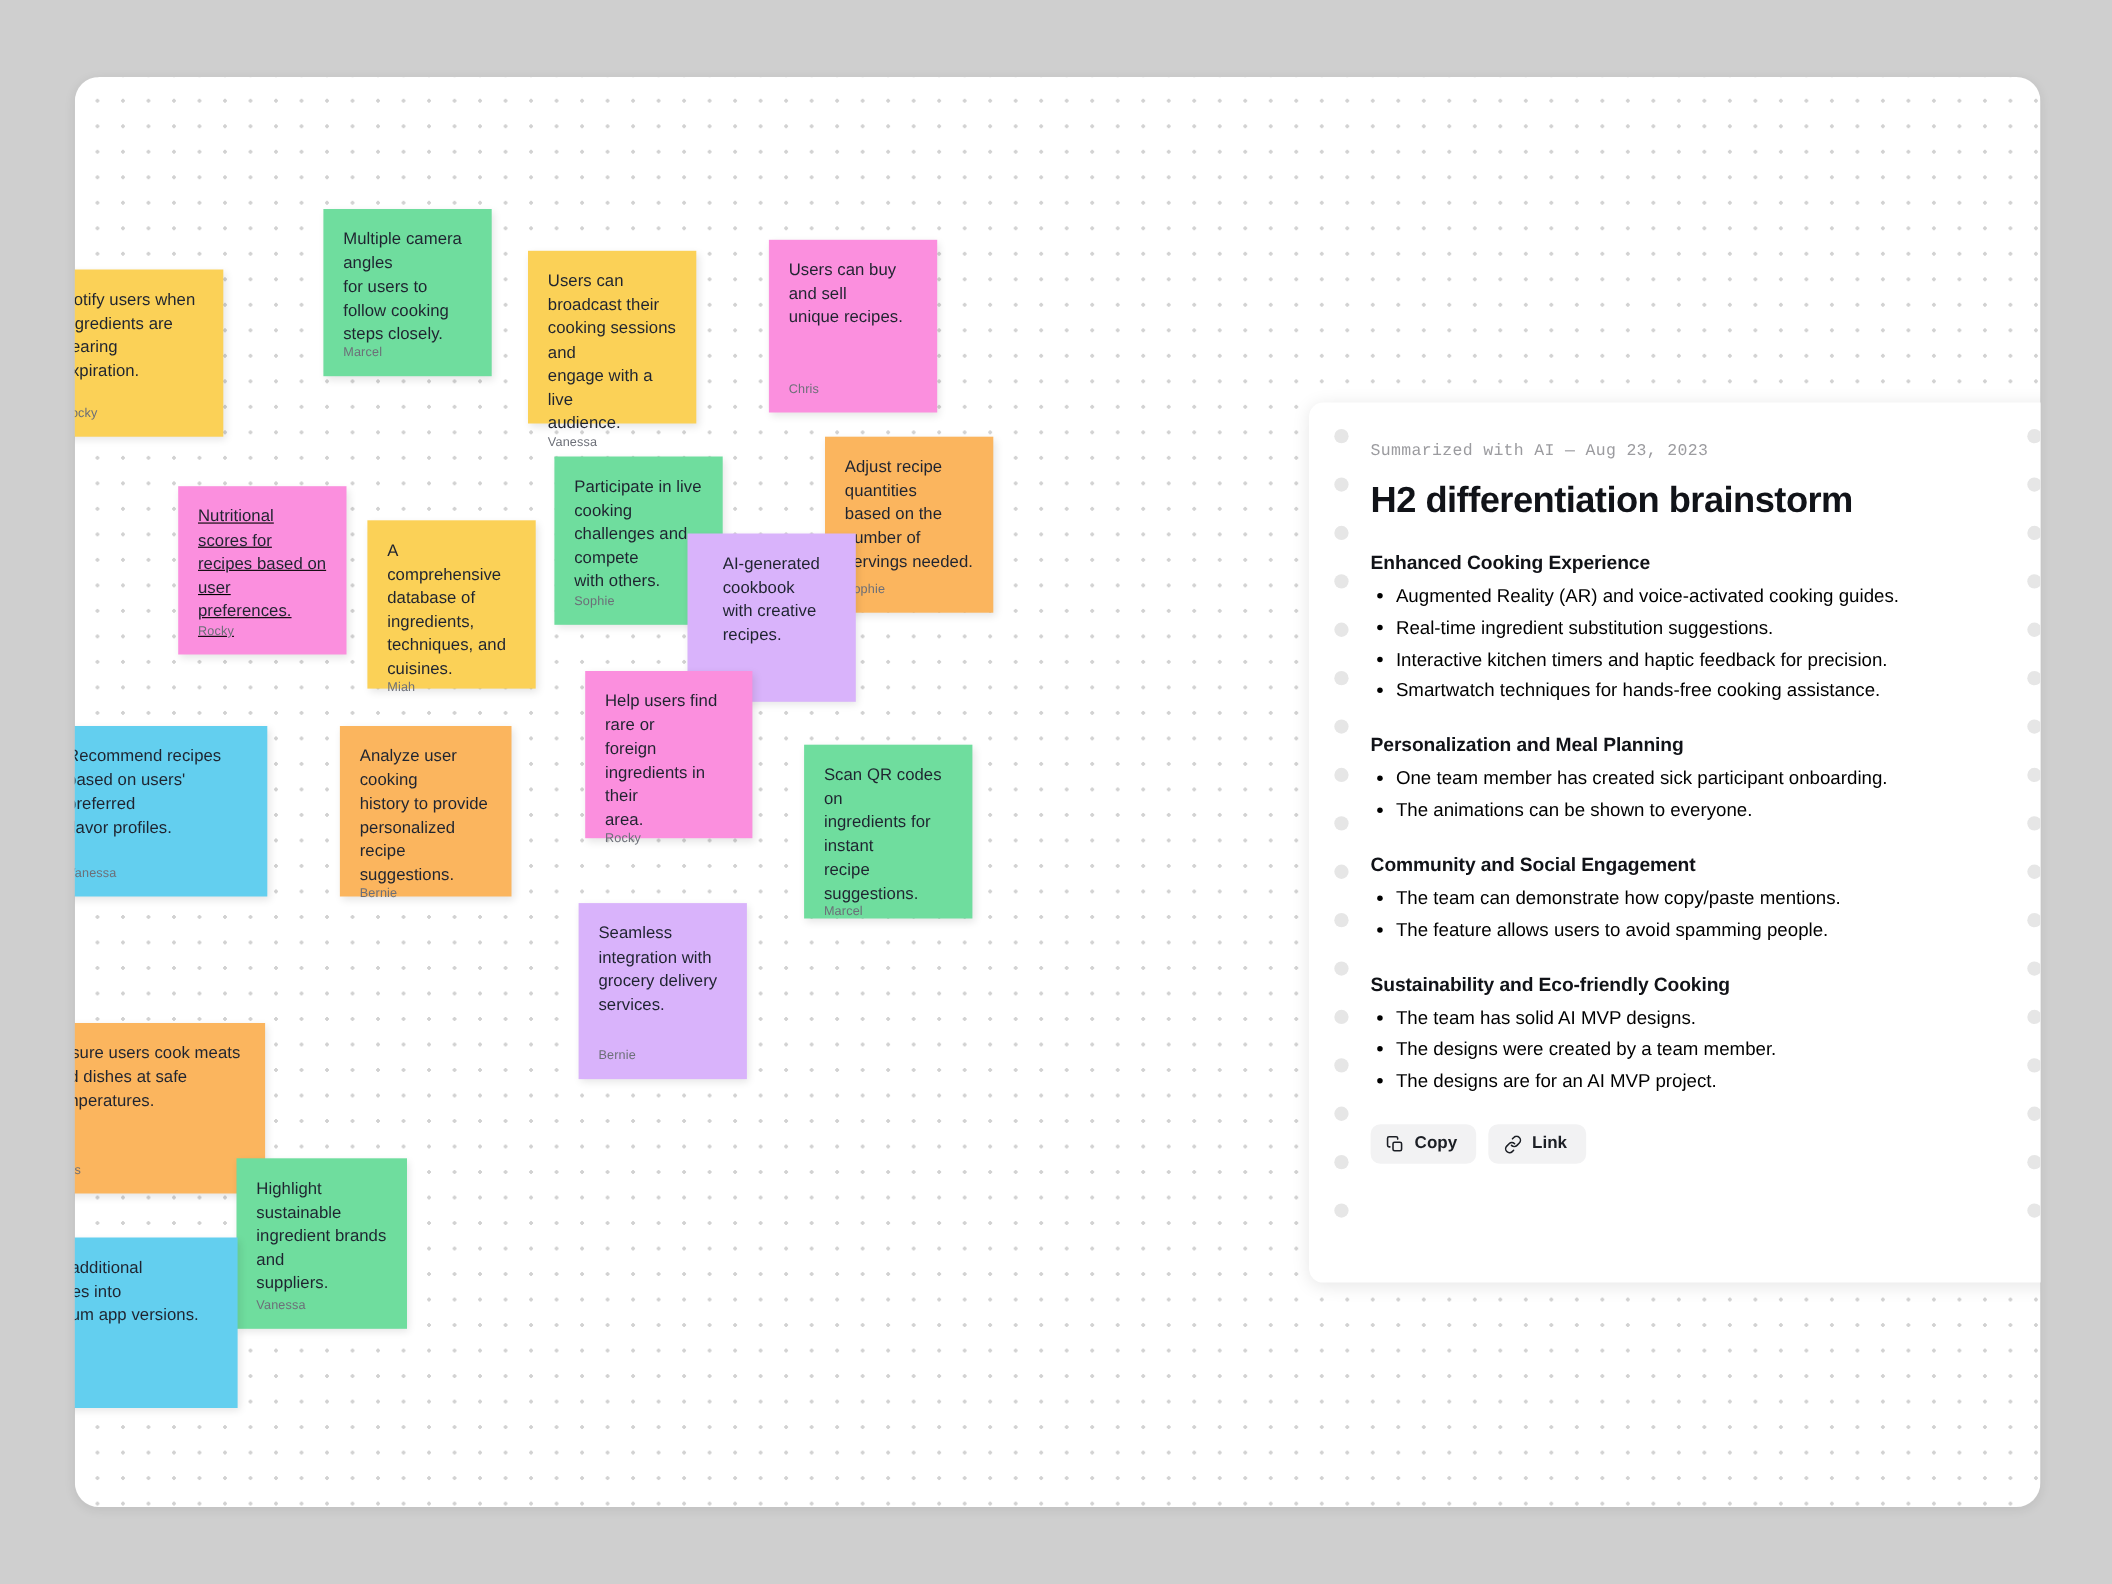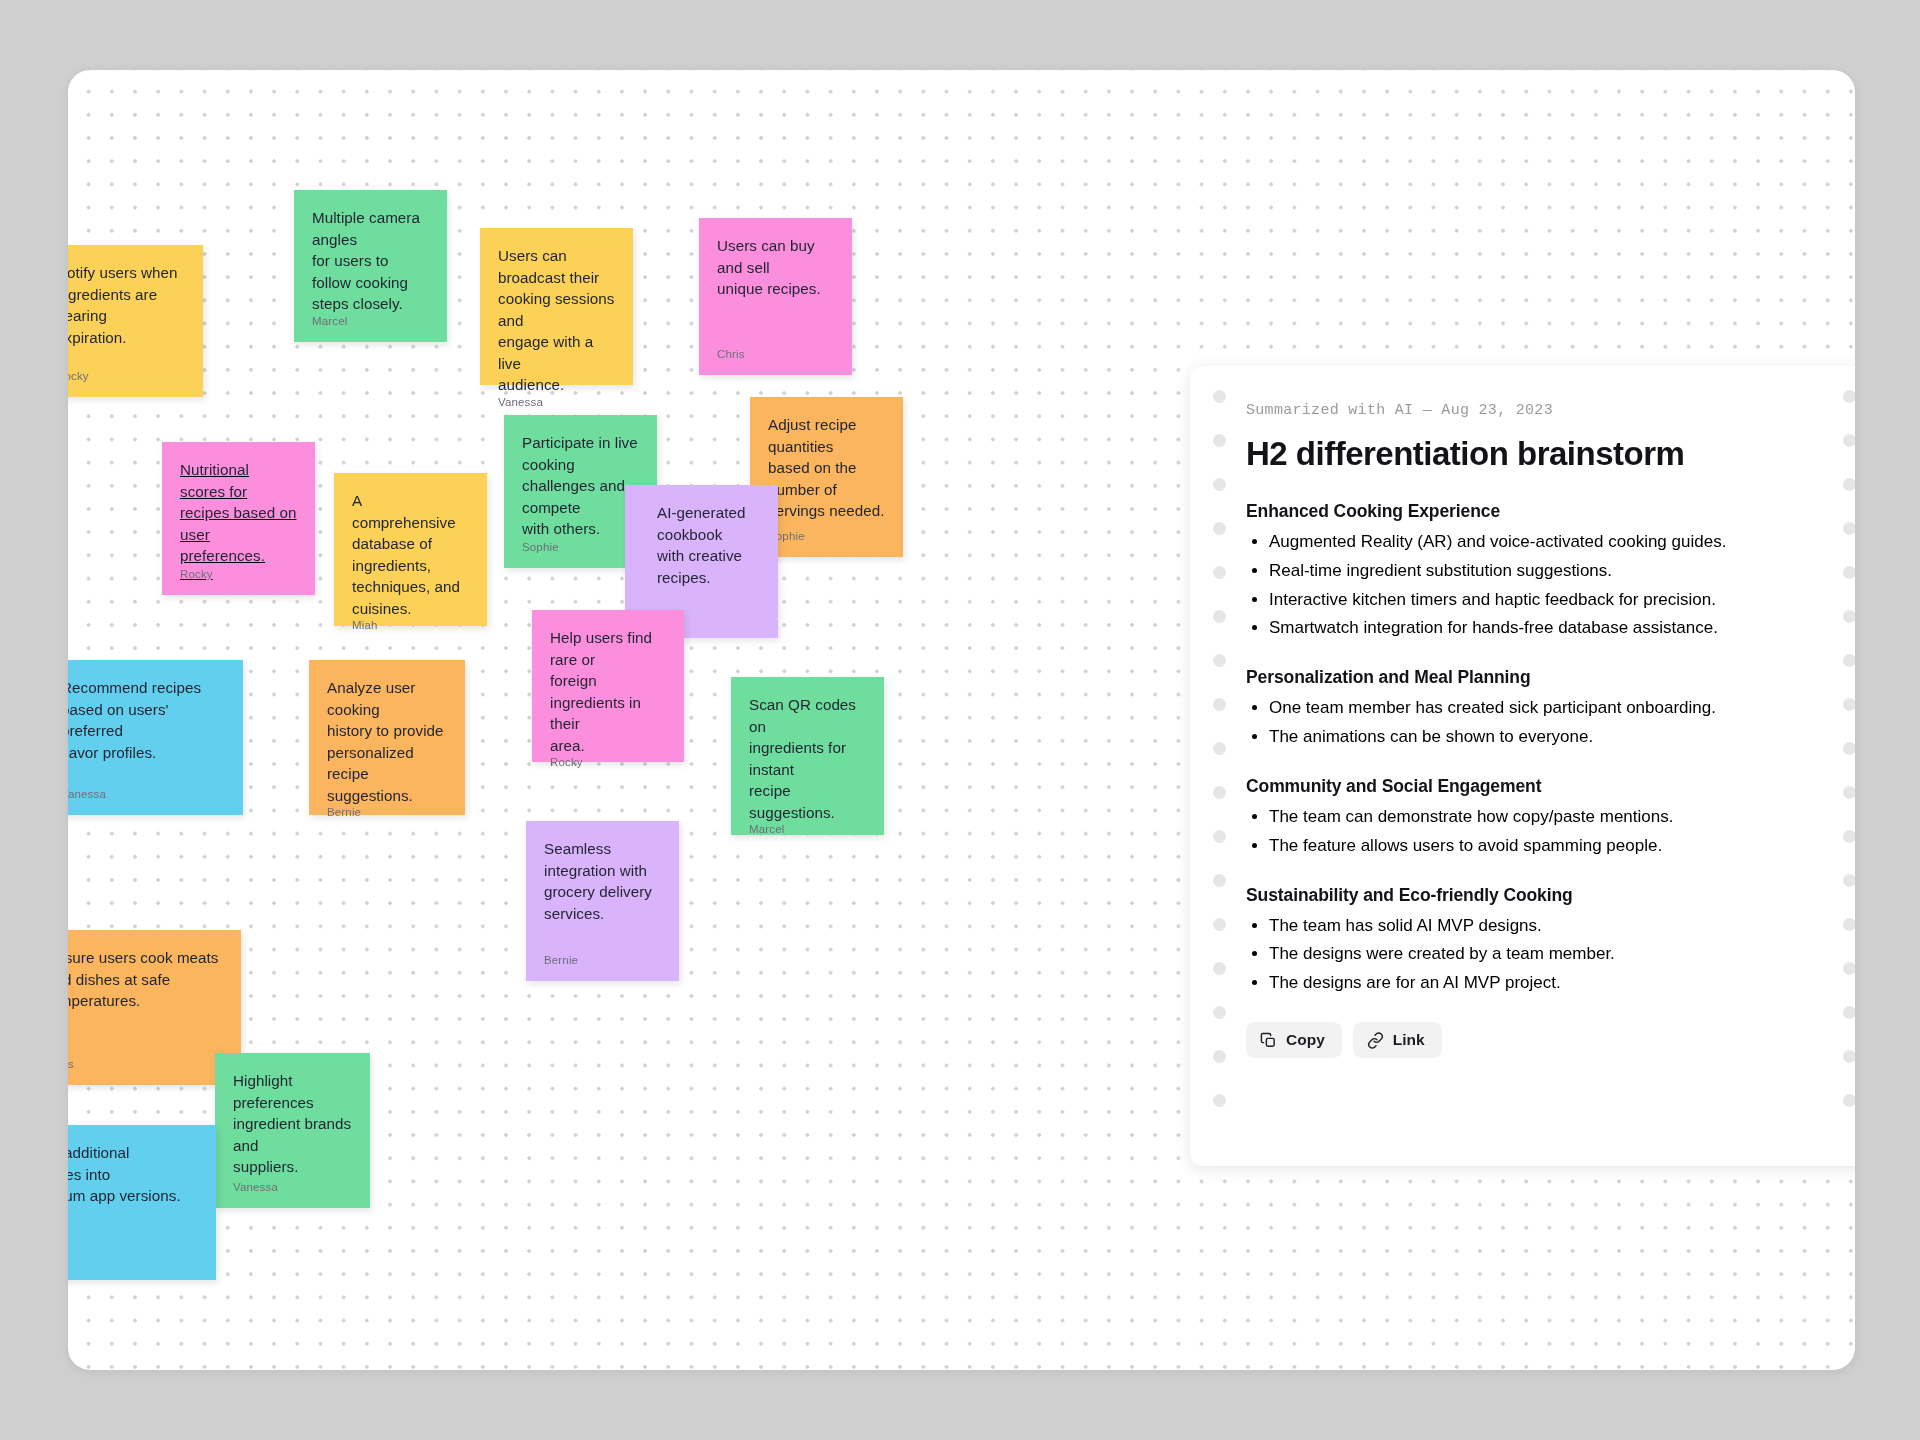--- a/index.html
+++ b/index.html
@@ -238,21 +238,21 @@
 grocery delivery services.</div>
         <div class="note-author">Bernie</div>
       </div>
       <div class="note" style="left: -40px; top: 860px; width: 213px; height: 155px; background: rgb(251, 181, 94);">
         <div class="note-text">Ensure users cook meats
 and dishes at safe
 temperatures.</div>
         <div class="note-author">Chris</div>
       </div>
       <div class="note" style="left: 147px; top: 983px; width: 155px; height: 155px; background: rgb(111, 221, 158);">
-        <div class="note-text">Highlight preferences
+        <div class="note-text">Highlight sustainable
 ingredient brands and
 suppliers.</div>
         <div class="note-author">Vanessa</div>
       </div>
       <div class="note" style="left: -60px; top: 1055px; width: 208px; height: 155px; background: rgb(99, 207, 239);">
         <div class="note-text">Offer additional
 features into
 premium app versions.</div>
         <div class="note-author"></div>
       </div>
@@ -300,21 +300,21 @@
 
     <div id="panel-body">
       <div id="panel-meta">Summarized with AI — Aug 23, 2023</div>
       <h1 id="panel-title">H2 differentiation brainstorm</h1>
       <div id="panel-sections">
           <div class="section-heading">Enhanced Cooking Experience</div>
           <ul class="section-list">
             <li>Augmented Reality (AR) and voice-activated cooking guides.</li>
             <li>Real-time ingredient substitution suggestions.</li>
             <li>Interactive kitchen timers and haptic feedback for precision.</li>
-            <li>Smartwatch integration for hands-free database assistance.</li>
+            <li>Smartwatch techniques for hands-free cooking assistance.</li>
           </ul>
           <div class="section-heading">Personalization and Meal Planning</div>
           <ul class="section-list">
             <li>One team member has created sick participant onboarding.</li>
             <li>The animations can be shown to everyone.</li>
           </ul>
           <div class="section-heading">Community and Social Engagement</div>
           <ul class="section-list">
             <li>The team can demonstrate how copy/paste mentions.</li>
             <li>The feature allows users to avoid spamming people.</li>

